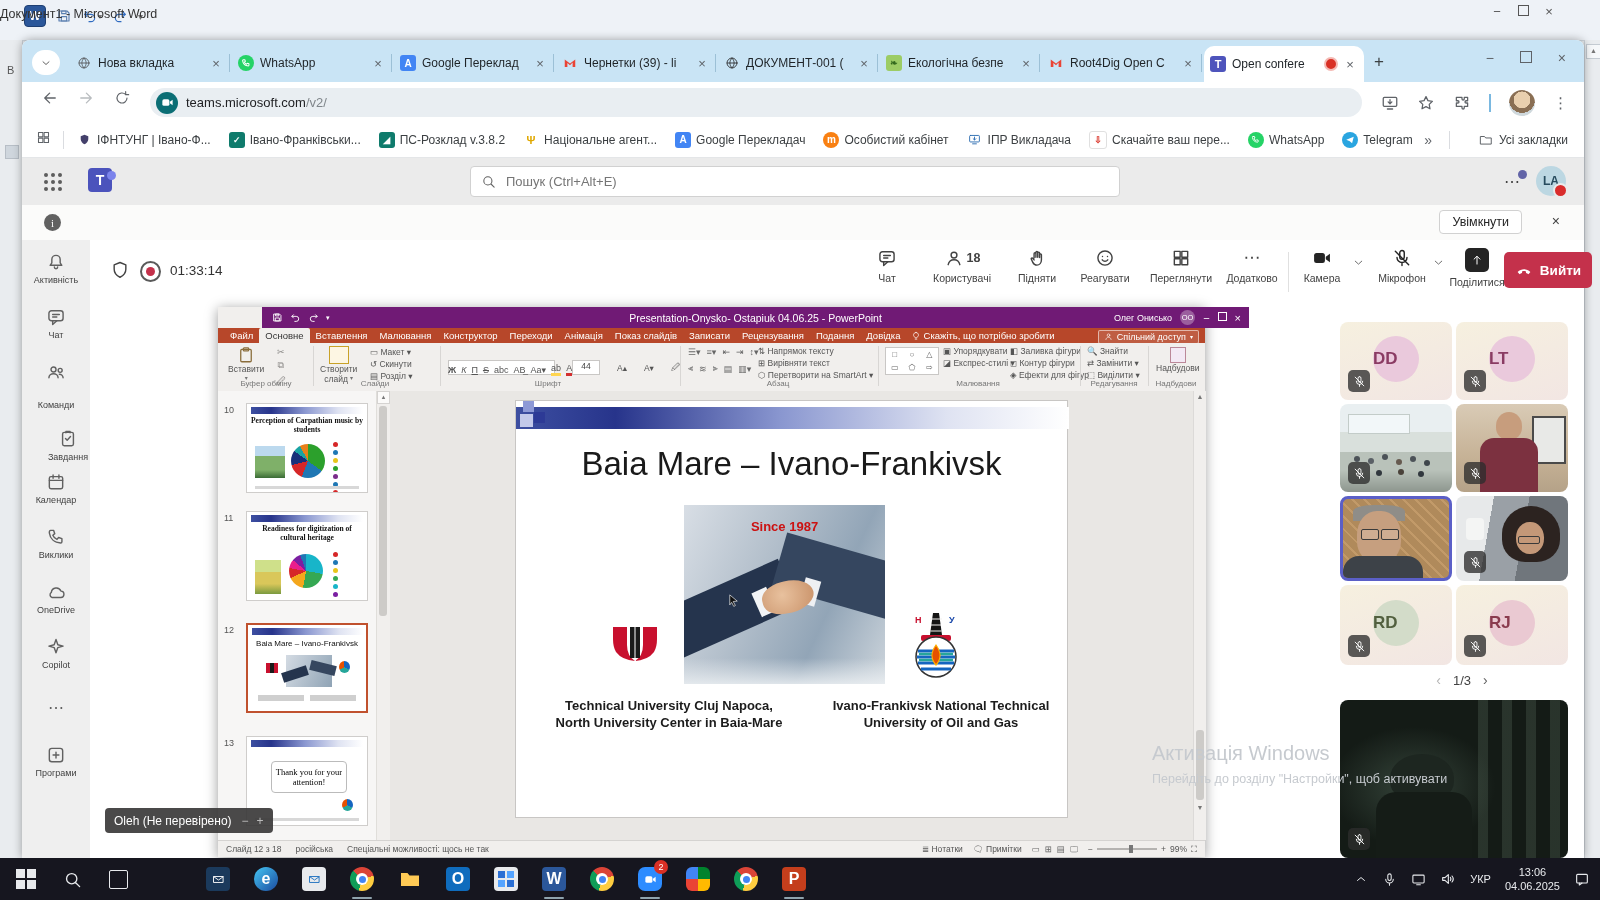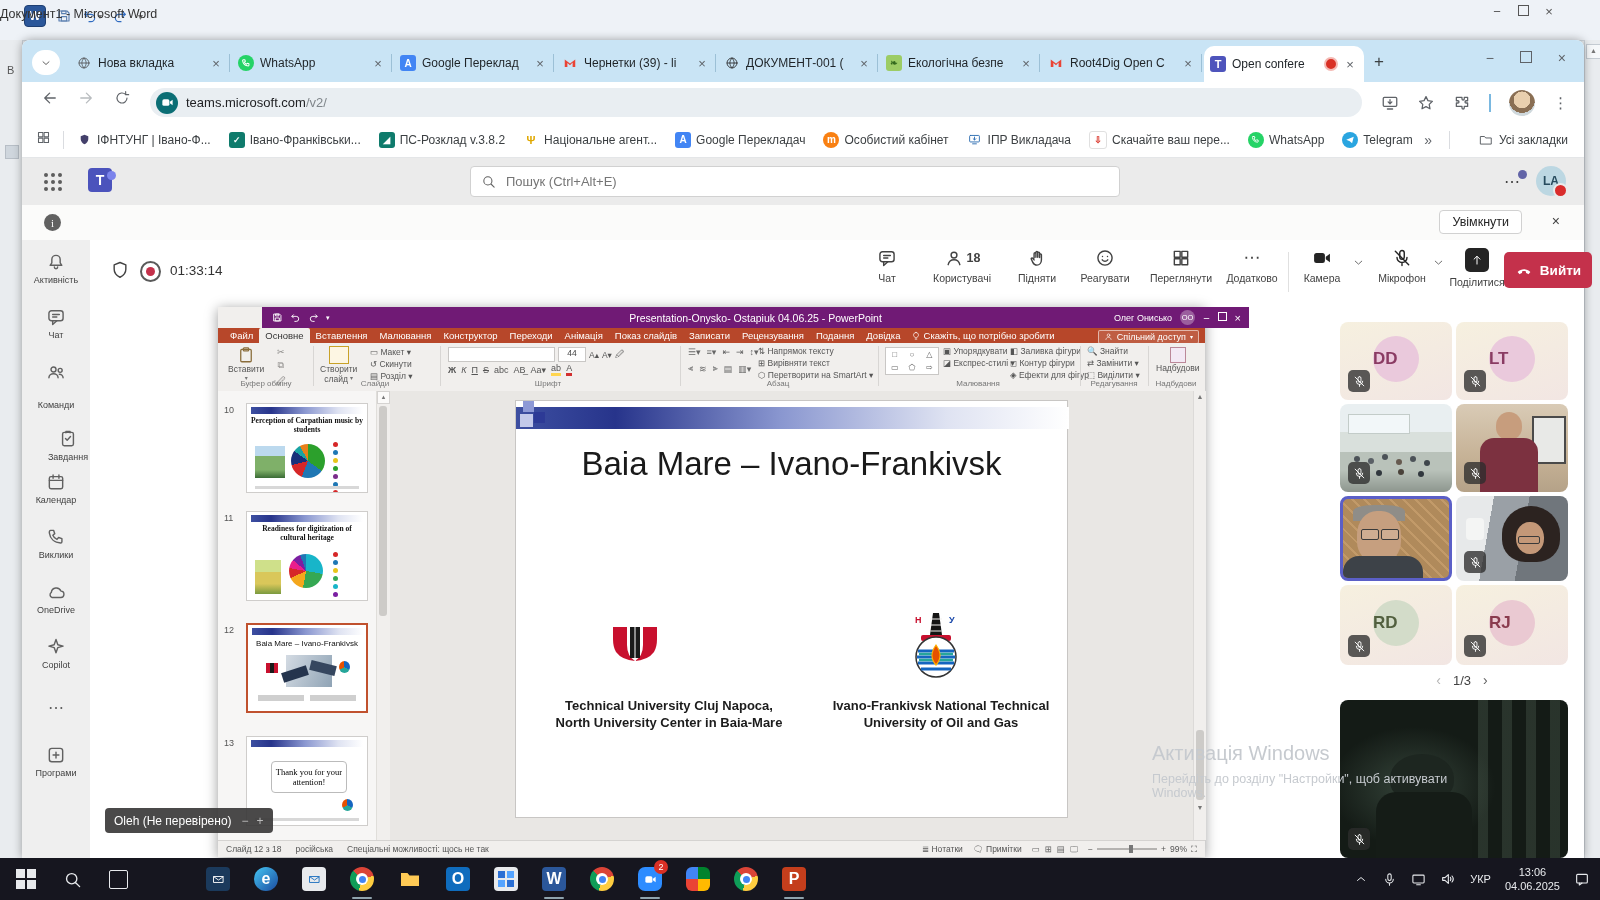--- a/index.html
+++ b/index.html
@@ -727,21 +727,21 @@
                 </span>
             </div>
             <div class="abs" style="left:152px;top:4px;display:flex;flex-direction:column;gap:2px;">
               <span class="rb-txt">▭ <span>Макет</span> ▾</span>
               <span class="rb-txt">↺ <span>Скинути</span></span>
               <span class="rb-txt">▤ <span>Розділ</span> ▾</span>
             </div>
             <span class="rb-lbl" style="left:102px;width:110px;">Слайди</span>
             <span class="rb-sep" style="left:222px;"></span>
 
-            <div class="abs f" style="left:230px;top:4px;gap:3px;">
+            <div class="abs f" style="left:230px;top:17px;gap:17px;">
               <span style="width:105px;height:13px;border:1px solid #c9c7c5;background:#fff;"></span>
               <span style="width:26px;height:13px;border:1px solid #c9c7c5;background:#fff;font-size:8.5px;color:#444;text-align:center;">44</span>
               <span class="rb-txt">А▴</span>
               <span class="rb-txt">А▾</span>
               <span class="rb-txt">🖉</span>
             </div>
             <div class="abs f" style="left:230px;top:20px;gap:5px;font-size:9px;color:#555;">
               <b>Ж</b>
               <i>К</i>
               <u>П</u>
@@ -877,20 +877,32 @@
             </div>
 
             <div class="abs" id="canvas">
               <div class="abs" id="slide">
                 <div class="abs gradbar" style="left:0;top:6px;width:553px;height:22px;"></div>
                 <i class="abs" style="left:7px;top:0;width:11px;height:11px;background:#8d99d6;"></i>
                 <i class="abs" style="left:18px;top:11px;width:11px;height:11px;background:#2d3a96;"></i>
                 <i class="abs" style="left:4px;top:13px;width:13px;height:13px;background:#c3c9ea;"></i>
                 <div class="abs" style="left:0;top:44px;width:100%;text-align:center;font-size:33px;color:#1a1a1a;">Baia Mare – Ivano-Frankivsk</div>
 
+                <div class="abs" style="left:168px;top:104px;width:201px;height:179px;background:linear-gradient(115deg,#d8dee5 0%,#b3bfcb 38%,#92a5b7 68%,#cdd5dc 100%);overflow:hidden;">
+                  <i style="position:absolute;left:-20px;top:78px;width:130px;height:52px;background:#25344d;transform:rotate(-24deg);"></i>
+                  <i style="position:absolute;right:-20px;top:44px;width:128px;height:56px;background:#35465f;transform:rotate(16deg);"></i>
+                  <i style="position:absolute;left:72px;top:84px;width:16px;height:26px;background:#f2f4f6;transform:rotate(-24deg);"></i>
+                  <i style="position:absolute;left:118px;top:74px;width:16px;height:26px;background:#eef0f3;transform:rotate(16deg);"></i>
+                  <i style="position:absolute;left:78px;top:76px;width:52px;height:32px;border-radius:46% 54% 52% 48%;background:radial-gradient(circle at 40% 40%,#e8c19e,#c89067);transform:rotate(-14deg);"></i>
+                  <i style="position:absolute;left:0;bottom:0;width:100%;height:26px;background:linear-gradient(180deg,rgba(255,255,255,0),rgba(235,239,242,.85));"></i>
+                  <div style="position:absolute;left:0;top:14px;width:100%;text-align:center;font-size:13px;font-weight:bold;color:#cc1111;">Since 1987</div>
+                  <svg class="abs" style="left:42px;top:88px;" width="15" height="15" viewBox="0 0 24 24">
+                      <use href="#s-cursor"></use>
+                    </svg>
+                </div>
 
                 <svg class="abs" style="left:93px;top:224px;" width="52" height="40" viewBox="0 0 52 40">
                   <path d="M4 2 H18 V20 Q18 31 26 36 Q13 35 7 27 Q4 22 4 14 Z" fill="#c8102e"></path>
                   <path d="M48 2 H34 V20 Q34 31 26 36 Q39 35 45 27 Q48 22 48 14 Z" fill="#c8102e"></path>
                   <rect x="21" y="2" width="4.5" height="31" fill="#1a1a1a"></rect>
                   <rect x="26.5" y="2" width="4.5" height="31" fill="#1a1a1a"></rect>
                 </svg>
 
                 <svg class="abs" style="left:397px;top:210px;" width="46" height="68" viewBox="0 0 46 68">
                   <path d="M20 2h6l3 22H17z" fill="#141414"></path>
@@ -1048,21 +1060,20 @@
           <span class="mute">
               <svg class="sv" width="13" height="13" viewBox="0 0 24 24">
                 <use href="#s-micoff"></use>
               </svg>
             </span>
         </div>
 
         <div class="abs" id="watermark">
           <div style="font-size:20px;">Активація Windows</div>
           <div style="font-size:12.5px;margin-top:7px;">Перейдіть до розділу "Настройки", щоб активувати</div>
-          <div style="font-size:12.5px;">Windows.</div>
         </div>
       </div>
     </div>
   </div>
 
   <div class="abs" id="taskbar">
     <div class="tb-slot" style="left:4px;">
       <span style="display:grid;grid-template-columns:1fr 1fr;gap:2px;">
           <i style="width:9px;height:9px;background:#e8eaed;"></i>
           <i style="width:9px;height:9px;background:#e8eaed;"></i>

